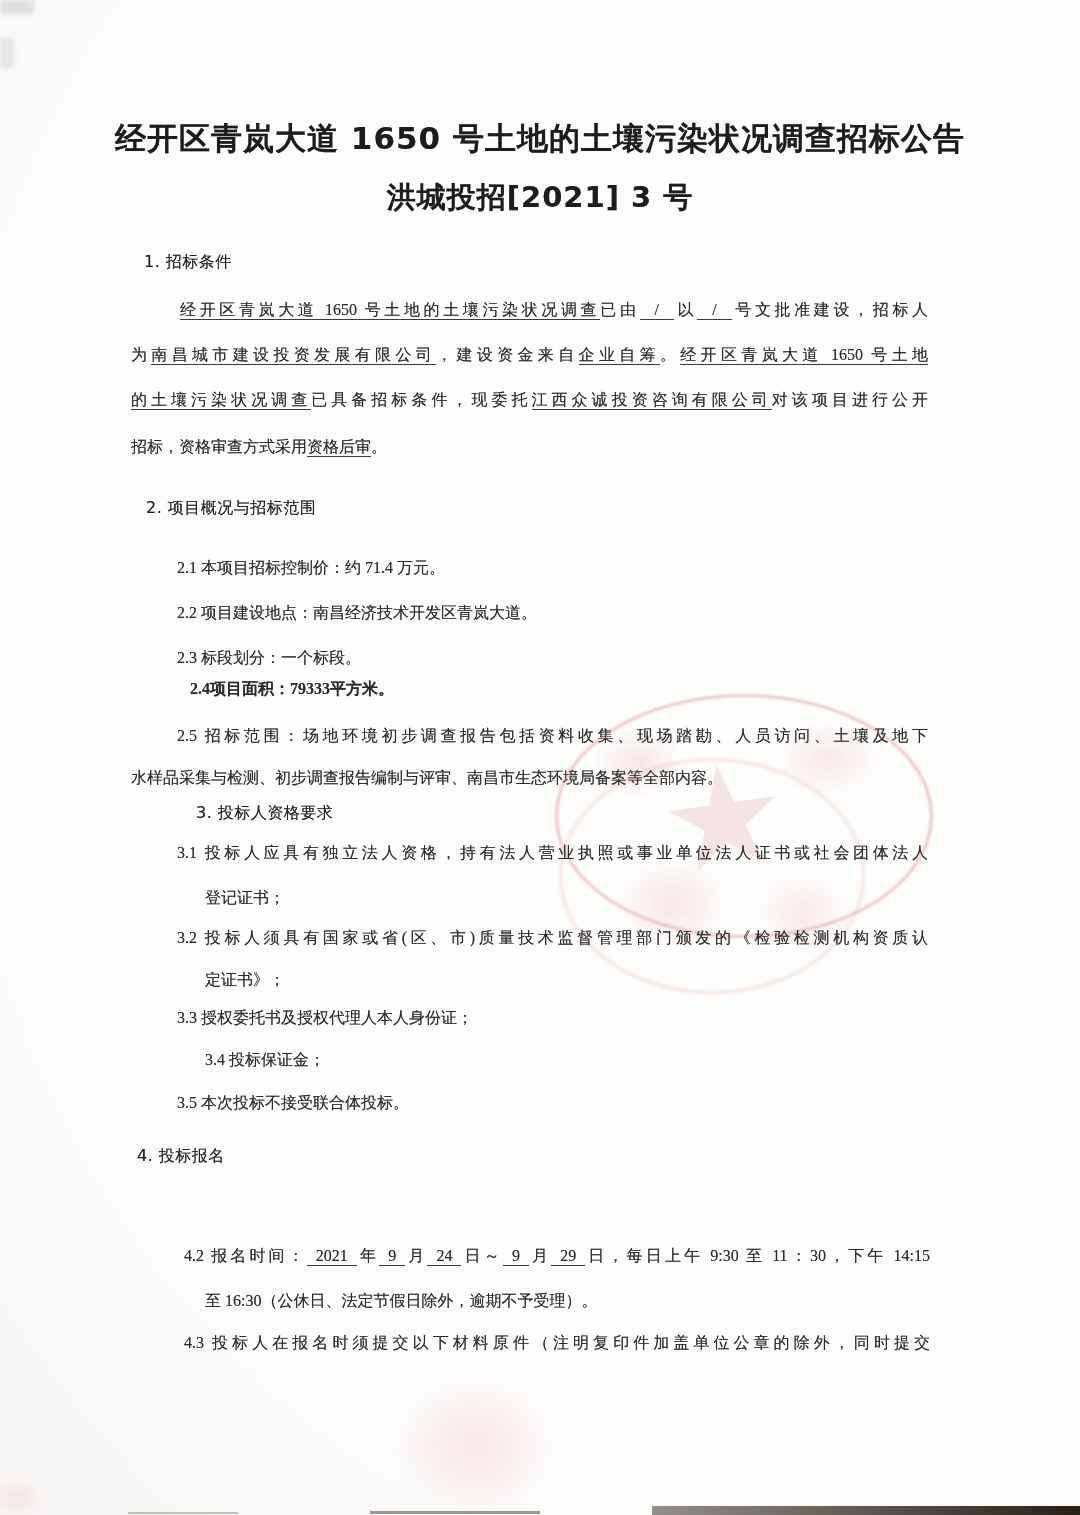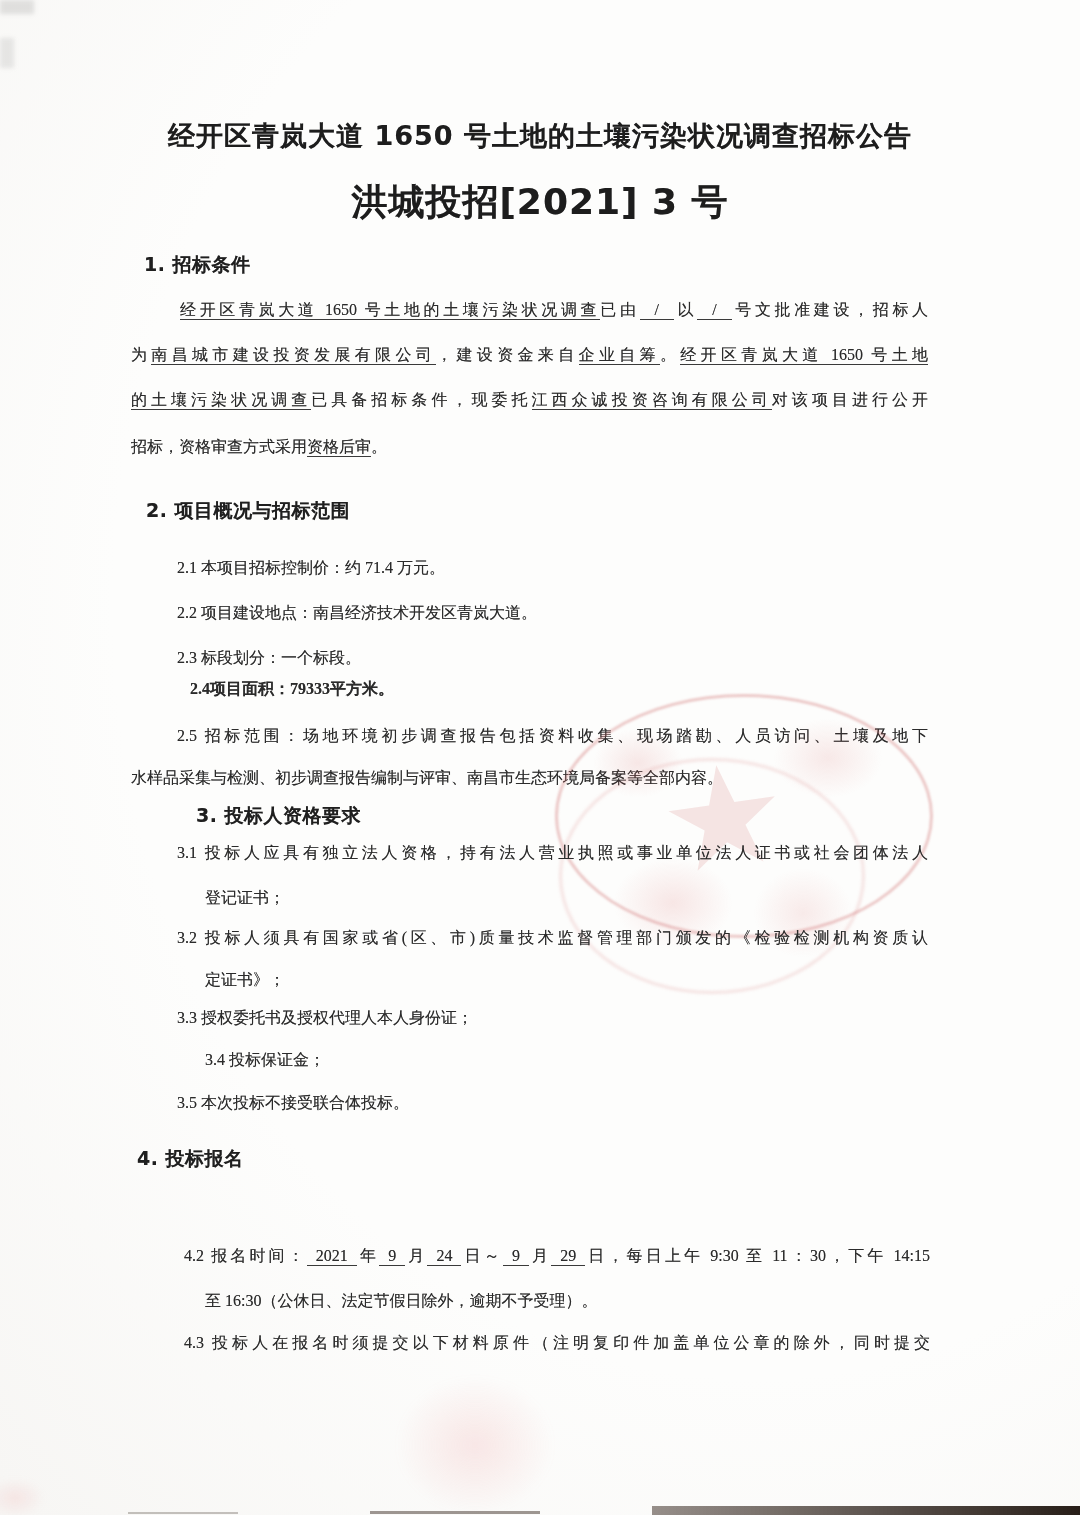--- a/index.html
+++ b/index.html
@@ -13,21 +13,21 @@
     font-family:"Liberation Serif","DejaVu Serif",serif;
     color:#262626;
   }
   .t{position:absolute;white-space:nowrap;font-size:16px;color:#2b2b2b;
      text-shadow:0 0 0.5px rgba(40,40,40,0.55);}
   .just{text-align:justify;text-align-last:justify;white-space:nowrap;}
   .title{left:0;width:1080px;text-align:center;
      font-family:"DejaVu Sans","Liberation Sans",sans-serif;
      font-weight:700;letter-spacing:1px;color:#1d1d1d;}
   .h{font-family:"DejaVu Sans","Liberation Sans",sans-serif;
-     font-weight:700;font-size:19px;color:#1f1f1f;letter-spacing:0.5px;}
+     font-weight:400;font-size:16px;color:#1f1f1f;letter-spacing:0.5px;}
   .u{border-bottom:1.6px solid #3a3a3a;padding-bottom:1px;}
   .u.blank{padding-left:15px;padding-right:15px;}
   .u.num{padding-left:9px;padding-right:9px;}
   
   .stamp{position:absolute;left:553px;top:688px;width:382px;height:305px;
          filter:blur(0.7px);pointer-events:none;}
   .stamp .ring1{position:absolute;left:2px;top:6px;width:372px;height:238px;
          border:3px solid rgba(199,84,84,0.30);border-radius:50%;
          filter:blur(1.1px);}
   .stamp .ring2{position:absolute;left:6px;top:70px;width:300px;height:230px;
@@ -40,22 +40,22 @@
   .artifact{position:absolute;pointer-events:none;}
 </style>
 </head>
 <body>
 
 <div class="page">
 
   <div class="artifact" style="left:0;top:0;width:34px;height:14px;background:rgba(130,130,130,0.22);filter:blur(2px);"></div>
   <div class="artifact" style="left:0;top:38px;width:14px;height:30px;background:rgba(140,140,140,0.18);filter:blur(2px);"></div>
 
-  <div class="t title" style="top:118px;font-size:27px;">经开区青岚大道 1650 号土地的土壤污染状况调查招标公告</div>
-  <div class="t title" style="top:178px;font-size:36px;">洪城投招[2021] 3 号</div>
+  <div class="t title" style="top:118px;font-size:31px;">经开区青岚大道 1650 号土地的土壤污染状况调查招标公告</div>
+  <div class="t title" style="top:178px;font-size:29px;">洪城投招[2021] 3 号</div>
 
   <div class="t h" style="left:144px;top:252px;">1. 招标条件</div>
 
   <div class="t just" style="left:180px;top:300px;width:748px;">
     <span class="u">经开区青岚大道 1650 号土地的土壤污染状况调查</span><span>已由</span><span class="u blank">/</span><span>以</span><span class="u blank">/</span><span>号文批准建设，招标人</span>
   </div>
   <div class="t just" style="left:131px;top:345px;width:797px;">
     <span>为</span><span class="u">南昌城市建设投资发展有限公司</span><span>，建设资金来自</span><span class="u">企业自筹</span><span>。</span><span class="u">经开区青岚大道 1650 号土地</span>
   </div>
   <div class="t" style="left:131px;top:437px;">

